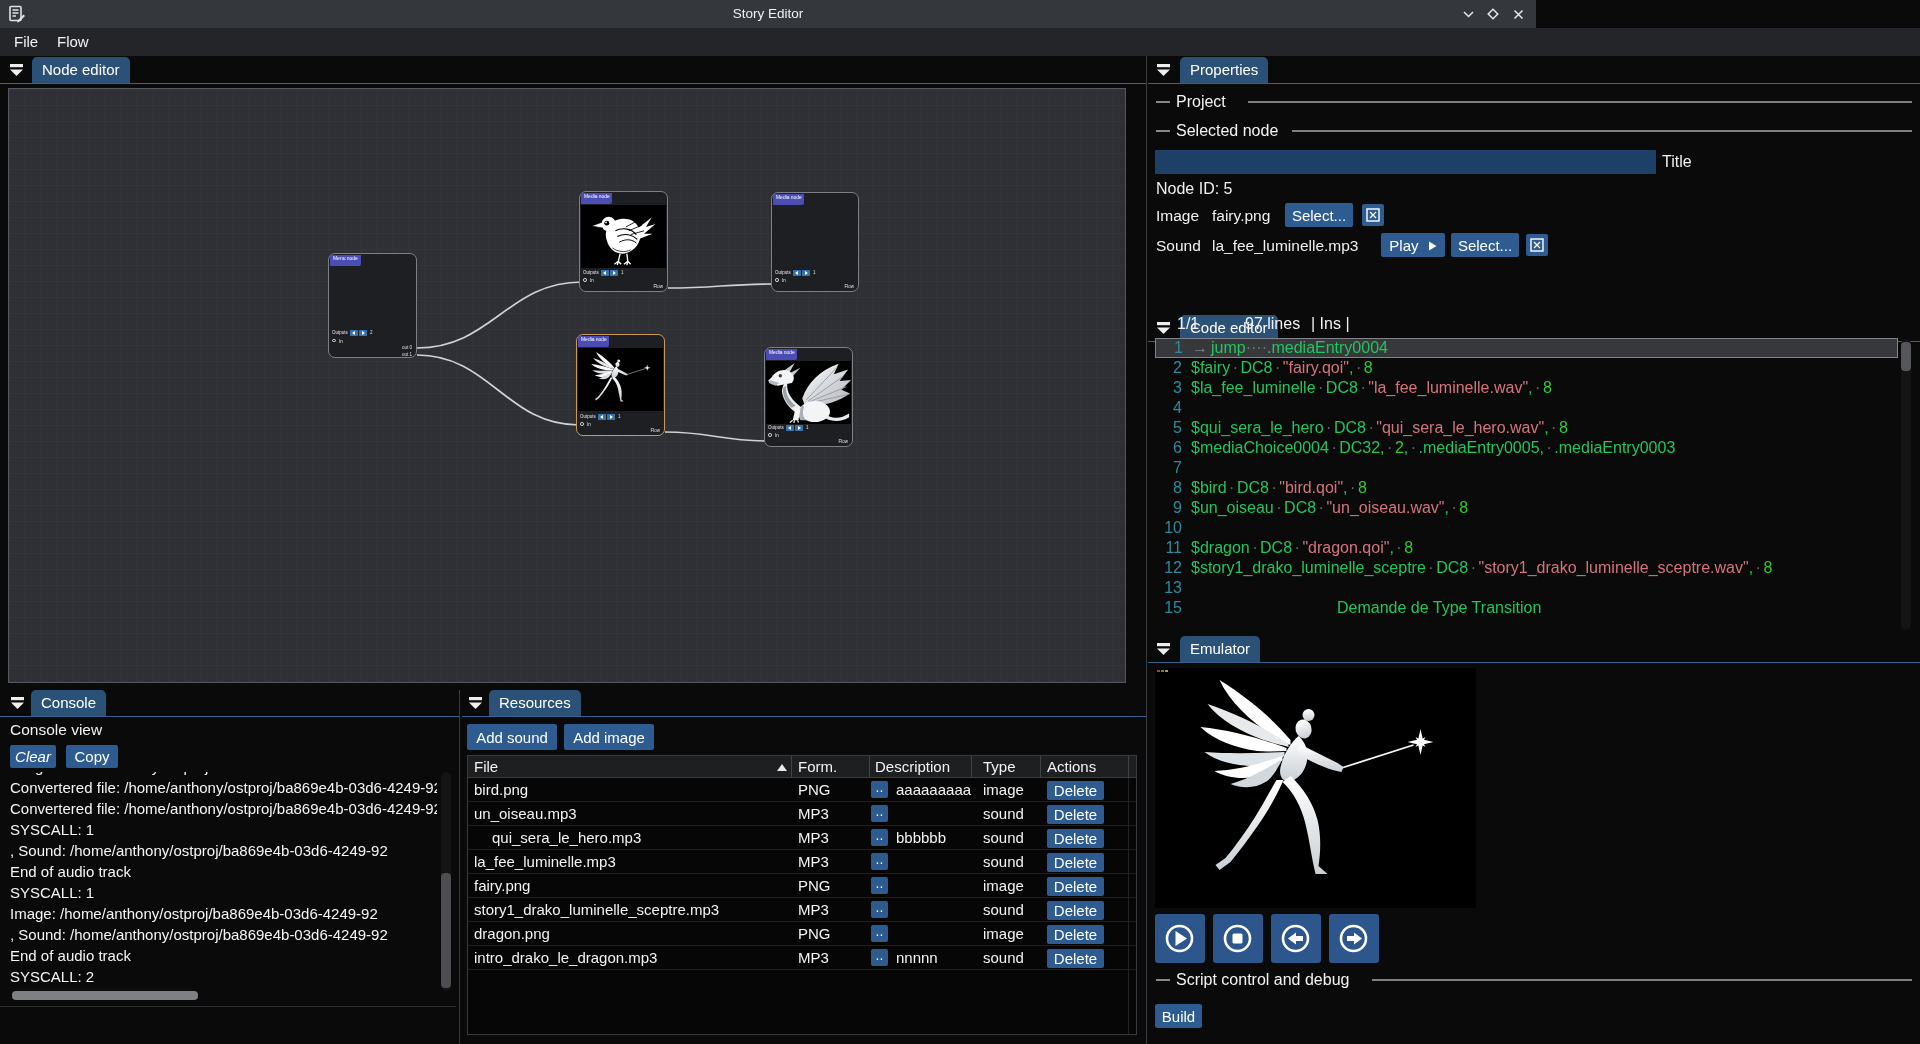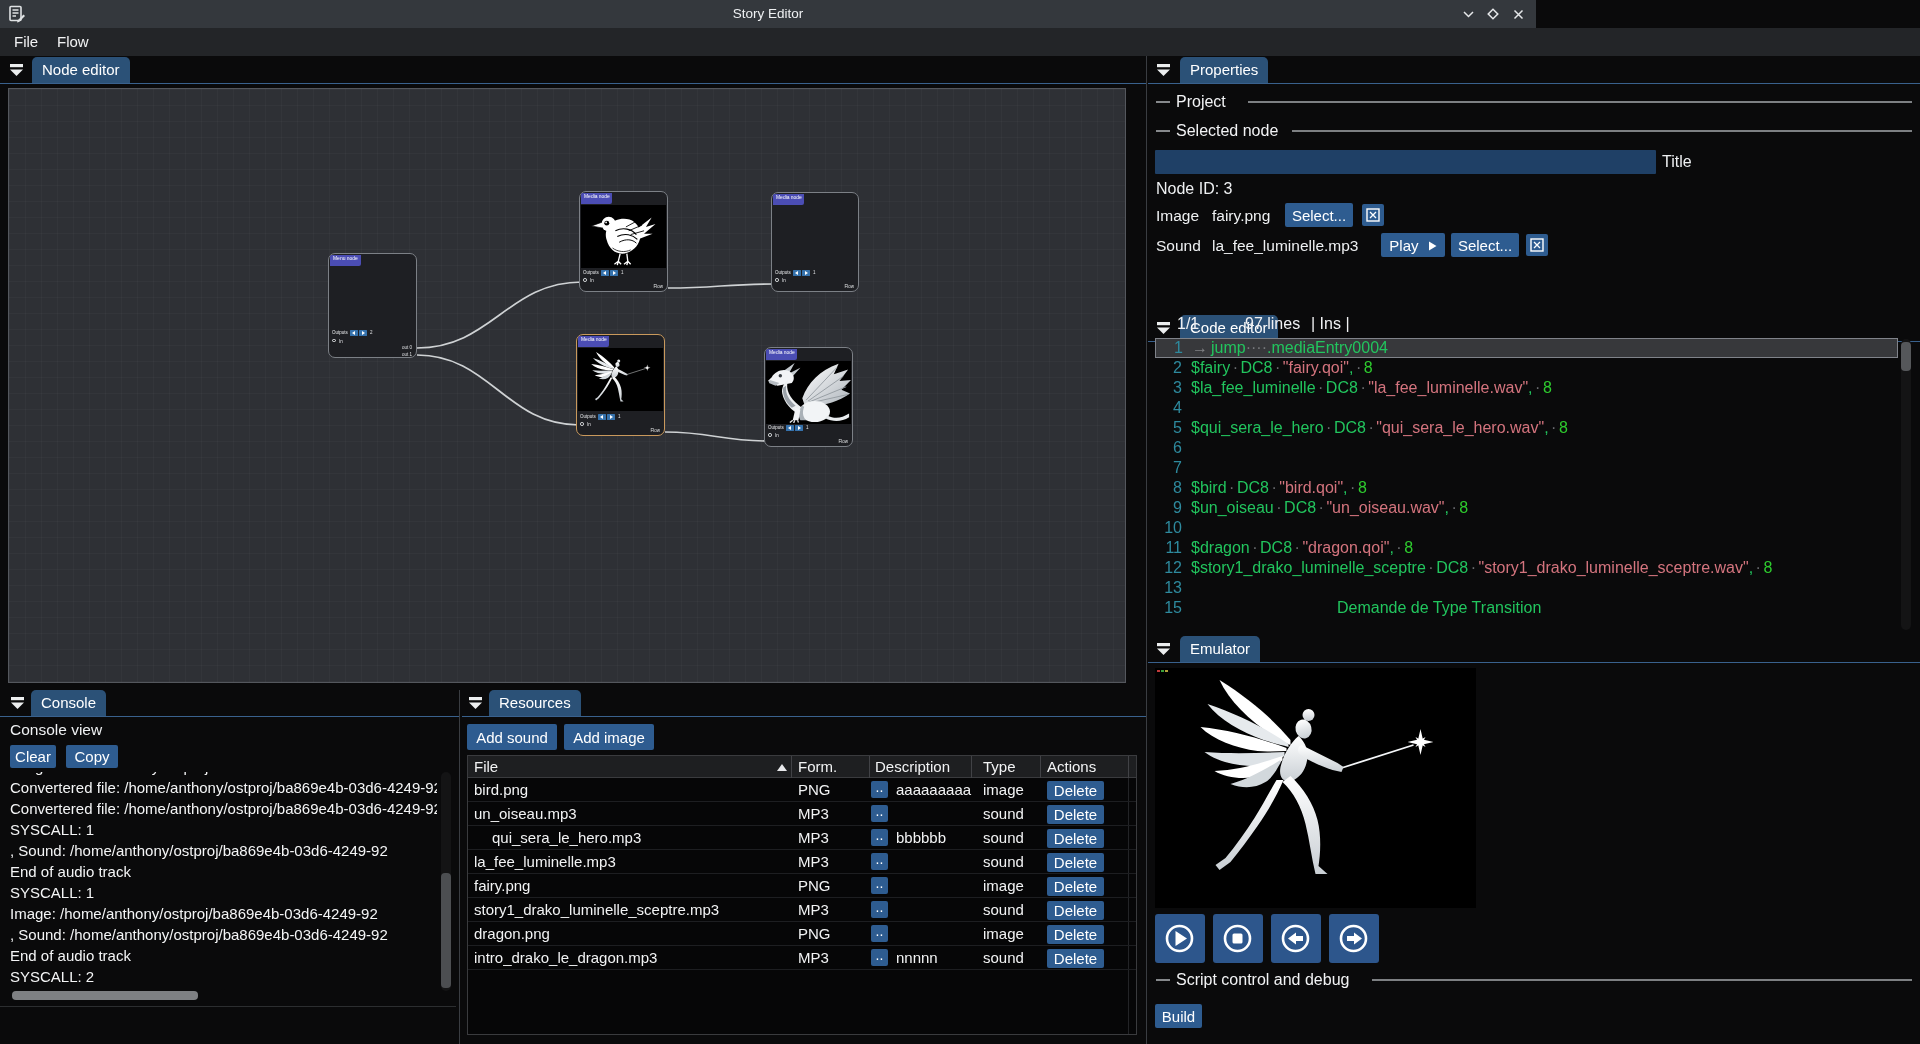--- a/index.html
+++ b/index.html
@@ -371,21 +371,21 @@
 
   <div class="phdr" style="left:0; top:690px; width:459px;">
     <svg class="collapse" style="left:10px;" width="15" height="14" viewBox="0 0 15 14">
       <rect x="1" y="1" width="13" height="3.2" fill="#eceeef"></rect>
         <path d="M1 6.5 L14 6.5 L7.5 13 Z" fill="#eceeef"></path>
     </svg>
     <div class="tab" style="left:31px;">Console</div>
     <div class="underline" style="width:459px;"></div>
   </div>
   <div class="plabel" style="left:10px; top:721px;">Console view</div>
-  <button class="btn" style="left:10px; top:745px; width:46px; height:23px; border:none; font-family:inherit;">Clear</button>
+  <button class="btn" style="left:10px; top:745px; width:46px; height:23px; border:none; font-family:inherit;font-style:italic;">Clear</button>
   <button class="btn" style="left:66px; top:745px; width:52px; height:23px; border:none; font-family:inherit;">Copy</button>
   <div id="console-text">
       <div class="conline clip">Image: /home/anthony/ostproj/ba869e4b-03d6-4249-92</div>
       <div class="conline">Convertered file: /home/anthony/ostproj/ba869e4b-03d6-4249-92</div>
       <div class="conline">Convertered file: /home/anthony/ostproj/ba869e4b-03d6-4249-92</div>
       <div class="conline">SYSCALL: 1</div>
       <div class="conline">, Sound: /home/anthony/ostproj/ba869e4b-03d6-4249-92</div>
       <div class="conline">End of audio track</div>
       <div class="conline">SYSCALL: 1</div>
       <div class="conline">Image: /home/anthony/ostproj/ba869e4b-03d6-4249-92</div>
@@ -505,21 +505,21 @@
   <div class="grp-dash" style="left:1156px; top:101px;"></div>
   <div class="grp-label" style="left:1176px; top:93px;">Project</div>
   <div class="grp-line" style="left:1248px; top:101px; width:664px;"></div>
 
   <div class="grp-dash" style="left:1156px; top:130px;"></div>
   <div class="grp-label" style="left:1176px; top:122px;">Selected node</div>
   <div class="grp-line" style="left:1292px; top:130px; width:620px;"></div>
 
   <input id="title-input" type="text" value="" style="">
   <div class="plabel" style="left:1662px; top:153px; font-size:16px;">Title</div>
-  <div class="plabel" style="left:1156px; top:180px; font-size:16px;">Node ID: 3</div>
+  <div class="plabel" style="left:1156px; top:180px; font-size:16px;">Node ID: 5</div>
 
   <div class="plabel" style="left:1156px; top:207px;">Image</div>
   <div class="plabel" style="left:1212px; top:207px;">fairy.png</div>
   <button class="btn" style="left:1285px; top:203px; width:68px; height:24px; border:none; font-family:inherit;">Select...</button>
   <div class="xbtn" style="left:1362px; top:204px; width:22px; height:22px;">
     <svg width="14" height="14" viewBox="0 0 14 14">
       <rect x="1" y="1" width="12" height="12" fill="none" stroke="#fff" stroke-width="1.4"></rect>
       <path d="M4 4 L10 10 M10 4 L4 10" stroke="#fff" stroke-width="1.3"></path>
     </svg>
   </div>
@@ -568,20 +568,21 @@
       <div class="cline">
         <span class="lnum">4</span>
         <span class="ccontent"></span>
       </div>
       <div class="cline">
         <span class="lnum">5</span>
         <span class="ccontent"><span class="tok-pln">$qui_sera_le_hero</span><span class="tok-ws">·</span><span class="tok-pln">DC8</span><span class="tok-ws">·</span><span class="tok-str">"qui_sera_le_hero.wav"</span><span class="tok-pln">,</span><span class="tok-ws">·</span><span class="tok-num">8</span></span>
       </div>
       <div class="cline">
         <span class="lnum">6</span>
+        <span class="ccontent"><span class="tok-pln">$mediaChoice0004</span><span class="tok-ws">·</span><span class="tok-pln">DC32,</span><span class="tok-ws">·</span><span class="tok-num">2</span><span class="tok-pln">,</span><span class="tok-ws">·</span><span class="tok-pln">.mediaEntry0005,</span><span class="tok-ws">·</span><span class="tok-pln">.mediaEntry0003</span></span>
       </div>
       <div class="cline">
         <span class="lnum">7</span>
         <span class="ccontent"></span>
       </div>
       <div class="cline">
         <span class="lnum">8</span>
         <span class="ccontent"><span class="tok-pln">$bird</span><span class="tok-ws">·</span><span class="tok-pln">DC8</span><span class="tok-ws">·</span><span class="tok-str">"bird.qoi"</span><span class="tok-pln">,</span><span class="tok-ws">·</span><span class="tok-num">8</span></span>
       </div>
       <div class="cline">

